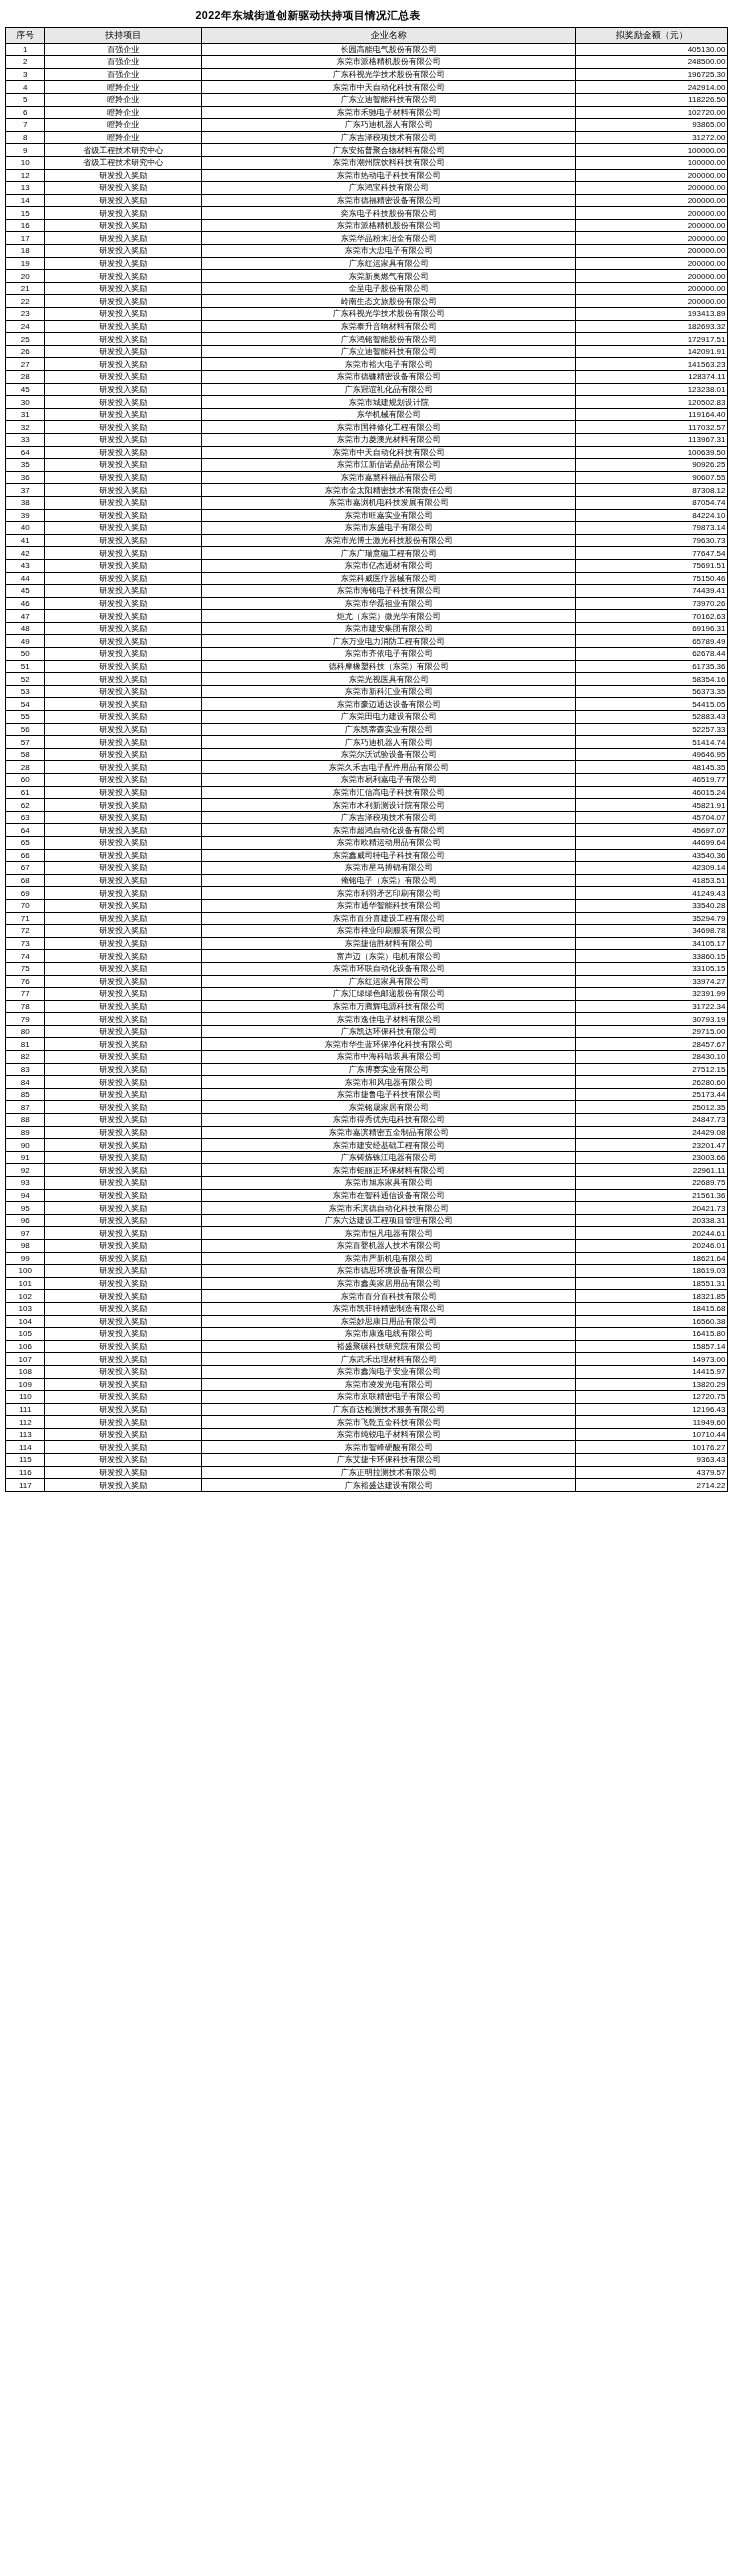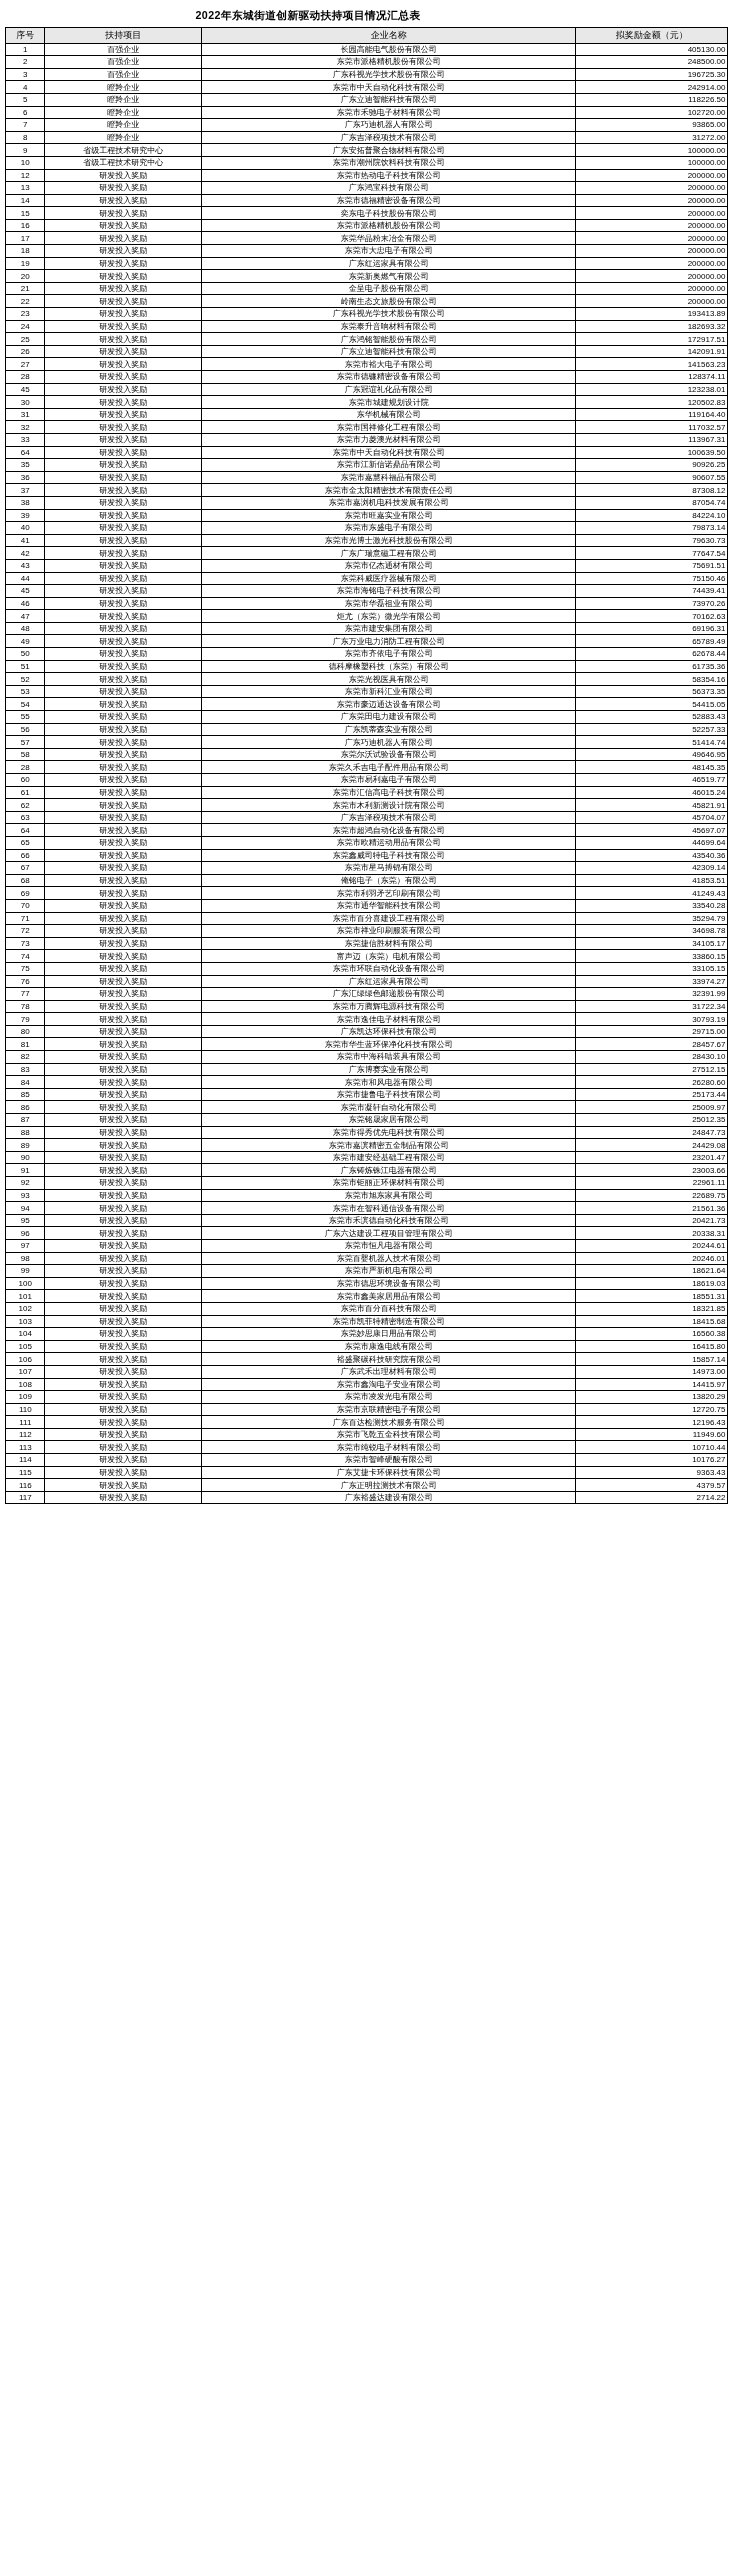--- a/index.html
+++ b/index.html
@@ -575,26 +575,20 @@
           <td class="name">东莞市和风电器有限公司</td>
           <td class="amt">26280.60</td>
         </tr>
         <tr>
           <td class="idx">85</td>
           <td class="prog">研发投入奖励</td>
           <td class="name">东莞市捷鲁电子科技有限公司</td>
           <td class="amt">25173.44</td>
         </tr>
         <tr>
-          <td class="idx">86</td>
-          <td class="prog">研发投入奖励</td>
-          <td class="name">东莞市凝轩自动化有限公司</td>
-          <td class="amt">25009.97</td>
-        </tr>
-        <tr>
           <td class="idx">87</td>
           <td class="prog">研发投入奖励</td>
           <td class="name">东莞铭晟家居有限公司</td>
           <td class="amt">25012.35</td>
         </tr>
         <tr>
           <td class="idx">88</td>
           <td class="prog">研发投入奖励</td>
           <td class="name">东莞市得秀优先电科技有限公司</td>
           <td class="amt">24847.73</td>

